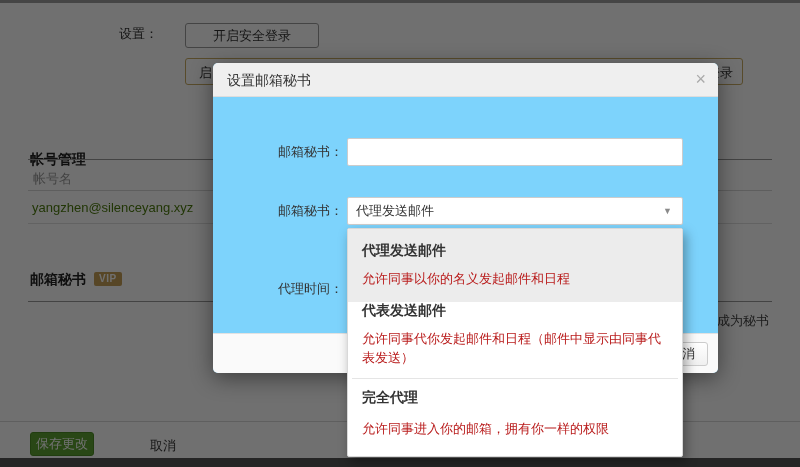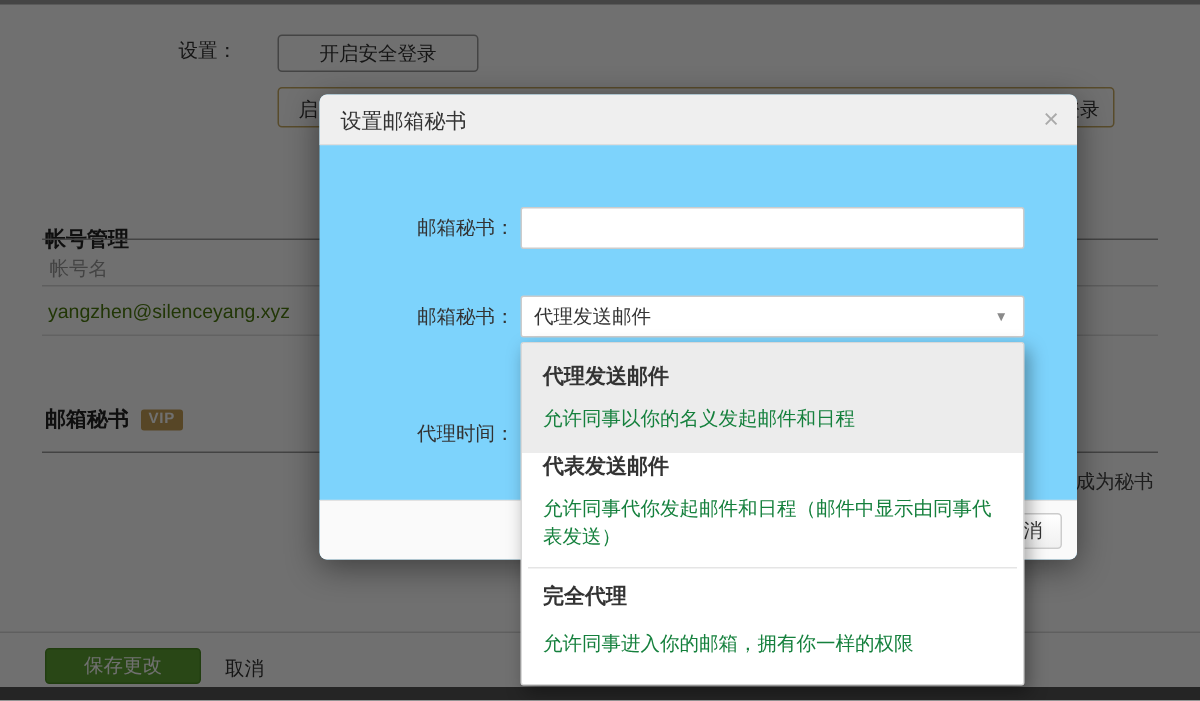--- a/index.html
+++ b/index.html
@@ -22,21 +22,21 @@
        padding:1px 5px 2px;border-radius:2px;vertical-align:2px;letter-spacing:.5px;}
   .hline{position:absolute;left:28px;right:28px;height:0;border-top:1px solid #e0e0e0;}
   .l1{top:159px;border-top-color:#999;}
   .l2{top:190px;border-top-color:#d5d5d5;}
   .l3{top:223px;}
   .l4{top:301px;border-top-color:#999;}
   .l5{top:421px;left:0;right:0;border-top-color:#d9d9d9;}
   .col-header{position:absolute;left:33px;top:170px;font-size:13px;color:#999;}
   .email{position:absolute;left:32px;top:200px;font-size:13px;color:#4d7c0f;cursor:pointer;}
   .frag-secretary{position:absolute;left:704px;top:312px;font-size:13px;color:#444;white-space:nowrap;cursor:pointer;}
-  .save-btn{position:absolute;left:30px;top:432px;height:24px;padding:0 25px;background:#5ea332;
+  .save-btn{position:absolute;left:30px;top:432px;height:24px;padding:0 5px;background:#5ea332;
             border:1px solid #4c8c26;border-radius:3px;color:#fff;font-size:13px;cursor:pointer;}
   .cancel-link{position:absolute;left:150px;top:437px;font-size:13px;color:#333;cursor:pointer;}
   .bottom-bar{position:absolute;left:0;top:458px;width:800px;height:9px;background:#555;}
 
   
   .overlay{position:absolute;inset:0;background:rgba(0,0,0,0.56);}
 
   
   .modal{position:absolute;left:213px;top:63px;width:505px;height:310px;background:#7dd3fc;border-radius:5px;
          box-shadow:0 5px 22px rgba(0,0,0,0.45);}
@@ -55,21 +55,21 @@
             border-radius:0 0 5px 5px;}
   .m-cancel{position:absolute;left:443px;top:8px;width:52px;height:24px;background:linear-gradient(#fff,#f0f0f0);
             border:1px solid #ccc;border-radius:3px;font-size:13px;color:#333;cursor:pointer;}
 
   
   .dropdown{position:absolute;left:347px;top:228px;width:336px;height:229px;background:#fff;
             border:1px solid #d8d8d8;border-radius:2px;box-shadow:3px 5px 12px rgba(0,0,0,0.35);overflow:hidden;}
   .opt{padding:13px 14px 14px;cursor:pointer;}
   .opt.selected{background:#ececec;}
   .opt-title{font-size:14px;font-weight:bold;color:#333;}
-  .opt-desc{margin-top:9px;font-size:13px;color:#15803d;line-height:19px;}
+  .opt-desc{margin-top:9px;font-size:13px;color:#b91c1c;line-height:19px;}
   .opt2{padding-top:0;padding-bottom:11px;}
   .dd-divider{border-top:1px solid #e5e5e5;margin:0 4px;}
   .opt3{padding-top:10px;}
   .opt3 .opt-desc{margin-top:12px;}
 </style>
 </head>
 <body>
 
 <div id="stage">
 

